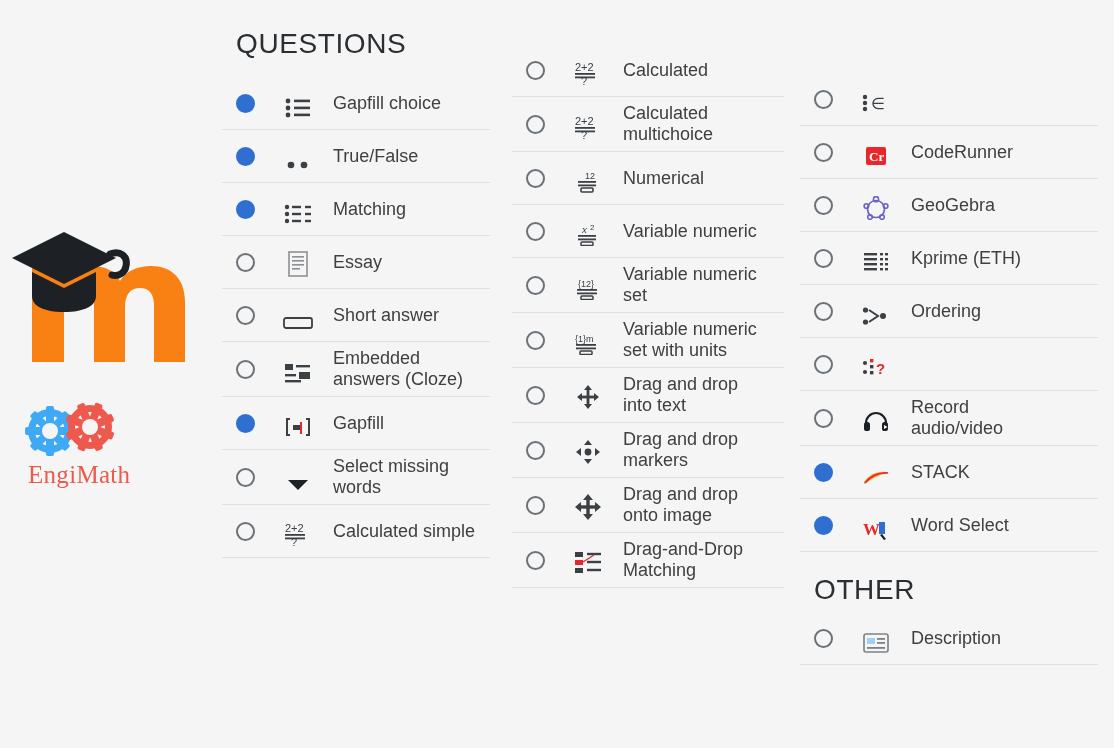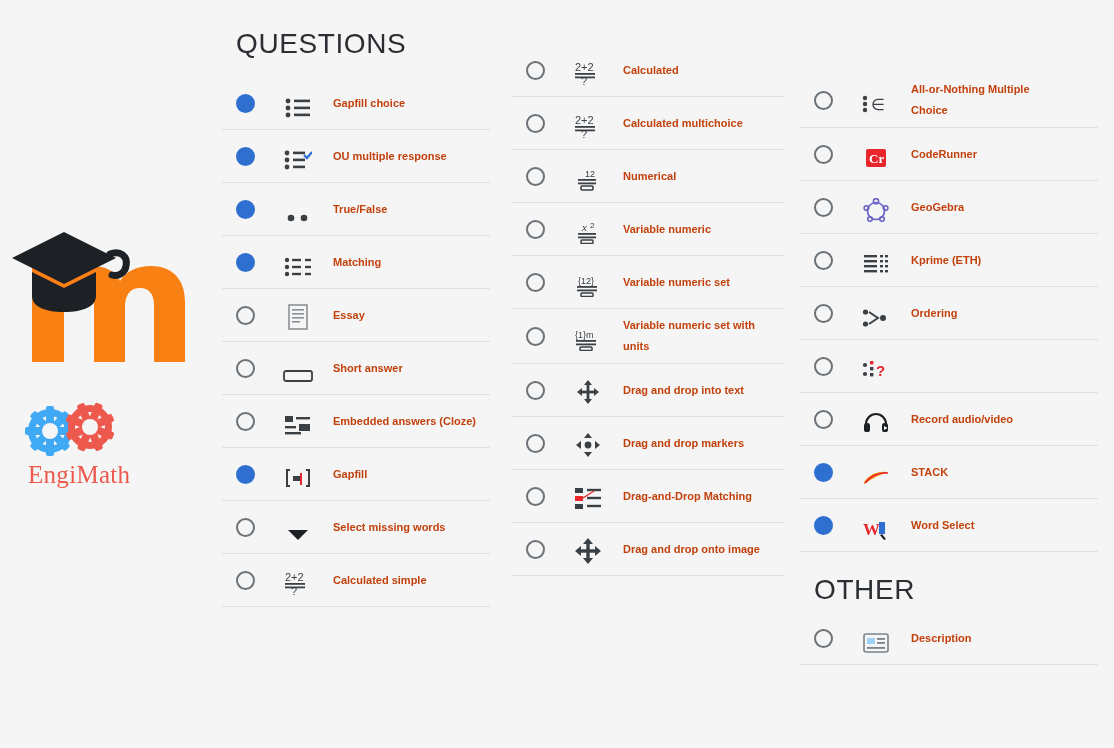--- a/index.html
+++ b/index.html
@@ -123,24 +123,23 @@
     margin-left: 26px;
     display: flex;
     align-items: flex-end;
     justify-content: center;
     color: #701a75;
   }
   .icon svg { display: block; }
 
   .qlabel {
     margin-left: 18px;
-    font-size: 11px;
+    font-size: 18px;
     line-height: 21px;
-    color: #c2410c;
-    font-weight: bold;
+    color: #404040;
   }
 
   
   .col-1 .qlabel { width: 150px; }
   .col-2 .qlabel { width: 140px; }
   .col-3 .qlabel { width: 155px; }
 
   
   .col-1 .qlist { margin-top: 17px; }
   .col-2 .qlist { margin-top: 44px; }
@@ -199,35 +198,20 @@
               <circle cx="3" cy="10" r="2.4" fill="#3b4045"></circle>
               <circle cx="3" cy="17" r="2.4" fill="#3b4045"></circle>
               <rect x="9" y="1.6" width="16" height="2.6" fill="#3b4045"></rect>
               <rect x="9" y="8.6" width="16" height="2.6" fill="#3b4045"></rect>
               <rect x="9" y="15.6" width="16" height="2.6" fill="#3b4045"></rect>
             </svg>
         </span>
         <span class="qlabel">Gapfill choice</span>
       </li>
 
-      <li class="qrow">
-        <span class="radio on"></span>
-        <span class="icon">
-          <svg width="28" height="22" viewBox="0 0 28 22">
-              <circle cx="3" cy="4" r="2.4" fill="#3b4045"></circle>
-              <circle cx="3" cy="11" r="2.4" fill="#3b4045"></circle>
-              <circle cx="3" cy="18" r="2.4" fill="#3b4045"></circle>
-              <rect x="9" y="2.6" width="12" height="2.6" fill="#3b4045"></rect>
-              <rect x="9" y="9.6" width="12" height="2.6" fill="#3b4045"></rect>
-              <rect x="9" y="16.6" width="12" height="2.6" fill="#3b4045"></rect>
-              <path d="M20 6 l3 3 l5 -6" stroke="#2f6fd0" stroke-width="2.2" fill="none"></path>
-            </svg>
-        </span>
-        <span class="qlabel">OU multiple response</span>
-      </li>
 
       <li class="qrow">
         <span class="radio on"></span>
         <span class="icon">
           <svg width="26" height="12" viewBox="0 0 26 12">
               <circle cx="6" cy="6" r="3.3" fill="#3b4045"></circle>
               <circle cx="19" cy="6" r="3.3" fill="#3b4045"></circle>
             </svg>
         </span>
         <span class="qlabel">True/False</span>
@@ -429,61 +413,60 @@
               <path d="M13 1 l4 5 h-8 Z M13 25 l4 -5 h-8 Z M1 13 l5 -4 v8 Z M25 13 l-5 -4 v8 Z" fill="#3b4045"></path>
               <circle cx="13" cy="13" r="3.4" fill="#3b4045"></circle>
             </svg>
         </span>
         <span class="qlabel">Drag and drop markers</span>
       </li>
 
       <li class="qrow">
         <span class="radio"></span>
         <span class="icon">
+          <svg width="26" height="26" viewBox="0 0 26 26">
+              <path d="M13 0 l5 6 h-10 Z M13 26 l5 -6 h-10 Z M0 13 l6 -5 v10 Z M26 13 l-6 -5 v10 Z" fill="#3b4045"></path>
+              <rect x="11.3" y="5" width="3.4" height="16" fill="#3b4045"></rect>
+              <rect x="5" y="11.3" width="16" height="3.4" fill="#3b4045"></rect>
+            </svg>
+        </span>
+        <span class="qlabel">Drag and drop onto image</span>
+      </li>
+
+      <li class="qrow">
+        <span class="radio"></span>
+        <span class="icon">
           <svg width="28" height="24" viewBox="0 0 28 24">
               <rect x="1" y="1" width="8" height="5" fill="#3b4045"></rect>
               <rect x="13" y="1.8" width="14" height="2.4" fill="#3b4045"></rect>
               <rect x="1" y="9" width="8" height="5" fill="#e8262b"></rect>
               <rect x="13" y="9.8" width="14" height="2.4" fill="#3b4045"></rect>
               <rect x="1" y="17" width="8" height="5" fill="#3b4045"></rect>
               <rect x="13" y="17.8" width="14" height="2.4" fill="#3b4045"></rect>
               <path d="M9 11 L20 4" stroke="#e8262b" stroke-width="1.4"></path>
             </svg>
         </span>
         <span class="qlabel">Drag-and-Drop Matching</span>
       </li>
-
-      <li class="qrow">
-        <span class="radio"></span>
-        <span class="icon">
-          <svg width="26" height="26" viewBox="0 0 26 26">
-              <path d="M13 0 l5 6 h-10 Z M13 26 l5 -6 h-10 Z M0 13 l6 -5 v10 Z M26 13 l-6 -5 v10 Z" fill="#3b4045"></path>
-              <rect x="11.3" y="5" width="3.4" height="16" fill="#3b4045"></rect>
-              <rect x="5" y="11.3" width="16" height="3.4" fill="#3b4045"></rect>
-            </svg>
-        </span>
-        <span class="qlabel">Drag and drop onto image</span>
-      </li>
     </ul>
   </div>
 
   <div class="col col-3">
     <ul class="qlist">
 
       <li class="qrow">
         <span class="radio"></span>
         <span class="icon">
           <svg width="28" height="22" viewBox="0 0 28 22">
               <circle cx="3" cy="5" r="2.2" fill="#3b4045"></circle>
               <circle cx="3" cy="11" r="2.2" fill="#3b4045"></circle>
               <circle cx="3" cy="17" r="2.2" fill="#3b4045"></circle>
               <text x="9" y="17" font-family="Liberation Serif, serif" font-size="16" fill="#3b4045">∈</text>
             </svg>
         </span>
-        <span class="qlabel">All-or-Nothing Multiple Choice</span>
       </li>
 
       <li class="qrow">
         <span class="radio"></span>
         <span class="icon">
           <svg width="26" height="22" viewBox="0 0 26 22">
               <rect x="3" y="2" width="20" height="18" rx="2" fill="#e8262b"></rect>
               <text x="6" y="16" font-family="Liberation Serif, serif" font-size="13" font-weight="bold" fill="#ffffff">Cr</text>
             </svg>
         </span>

